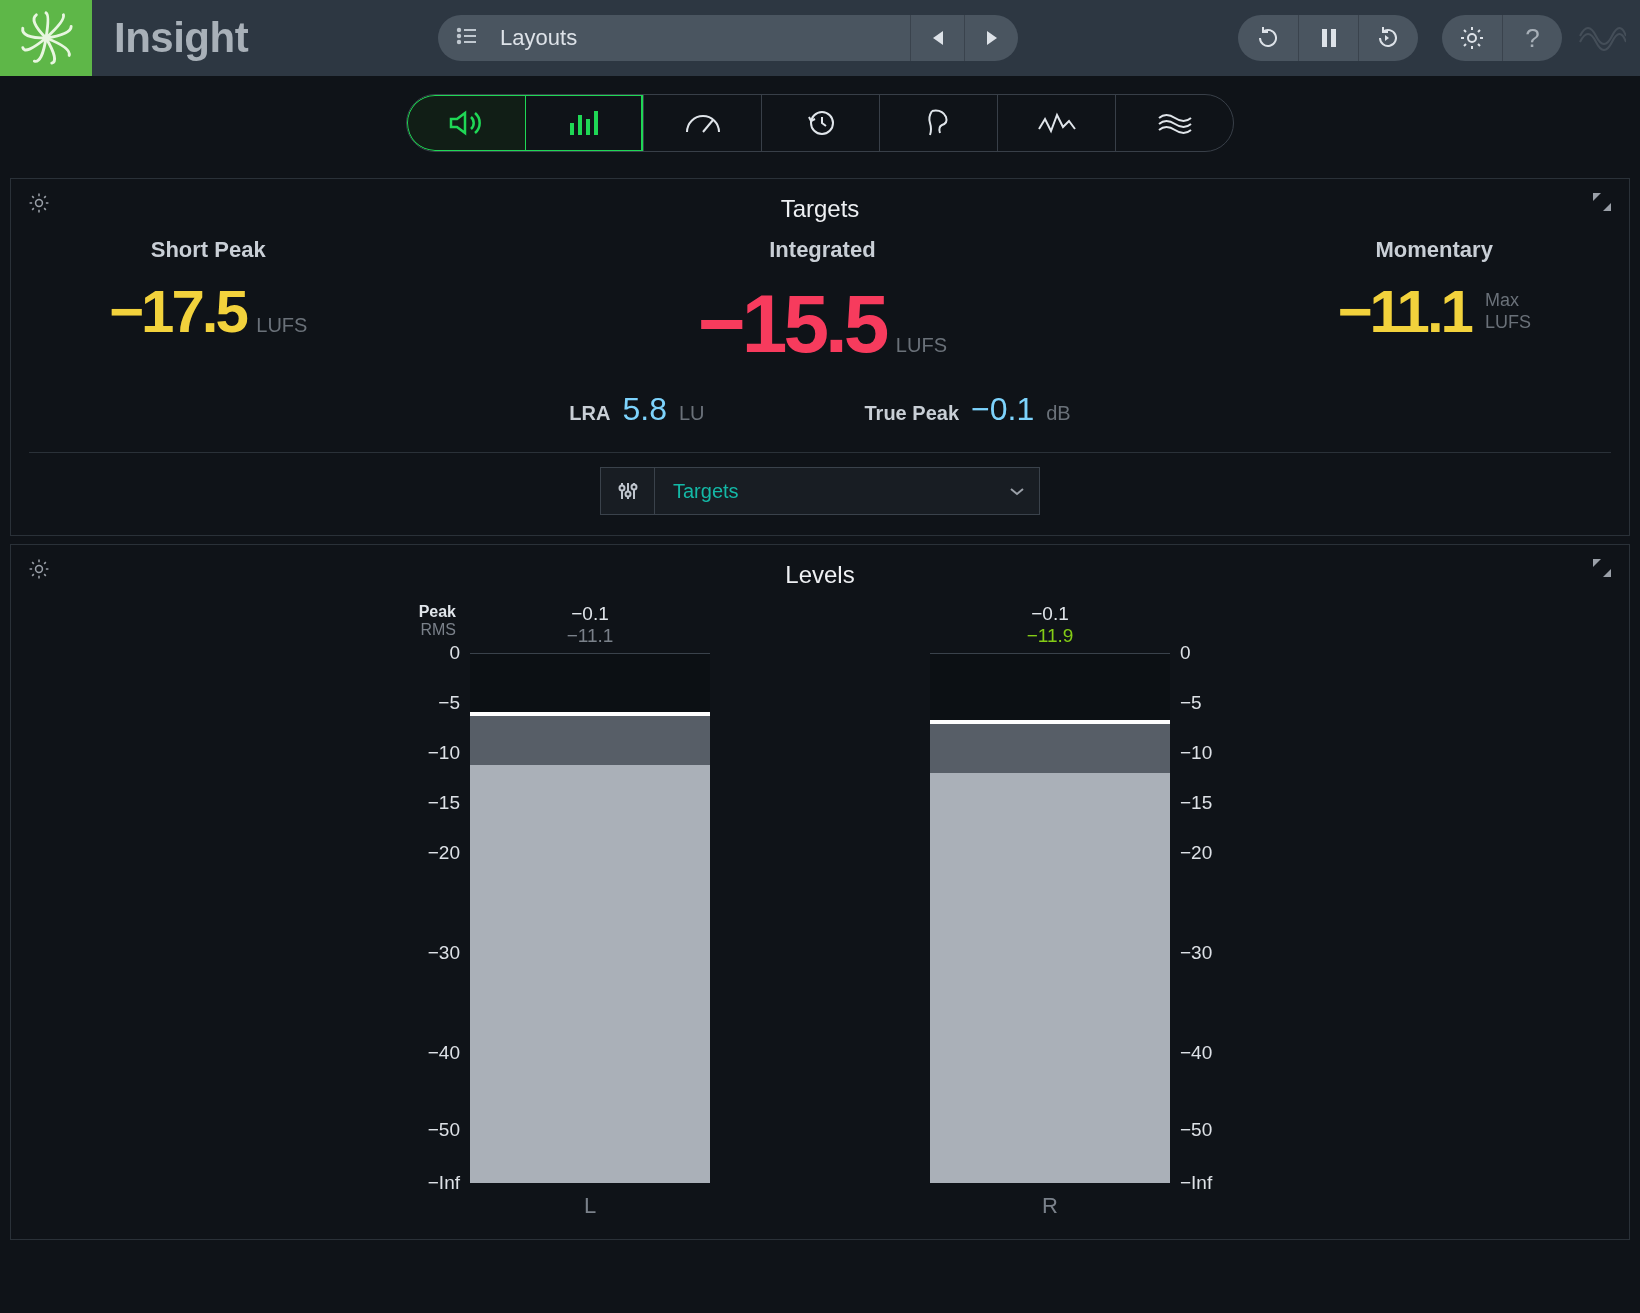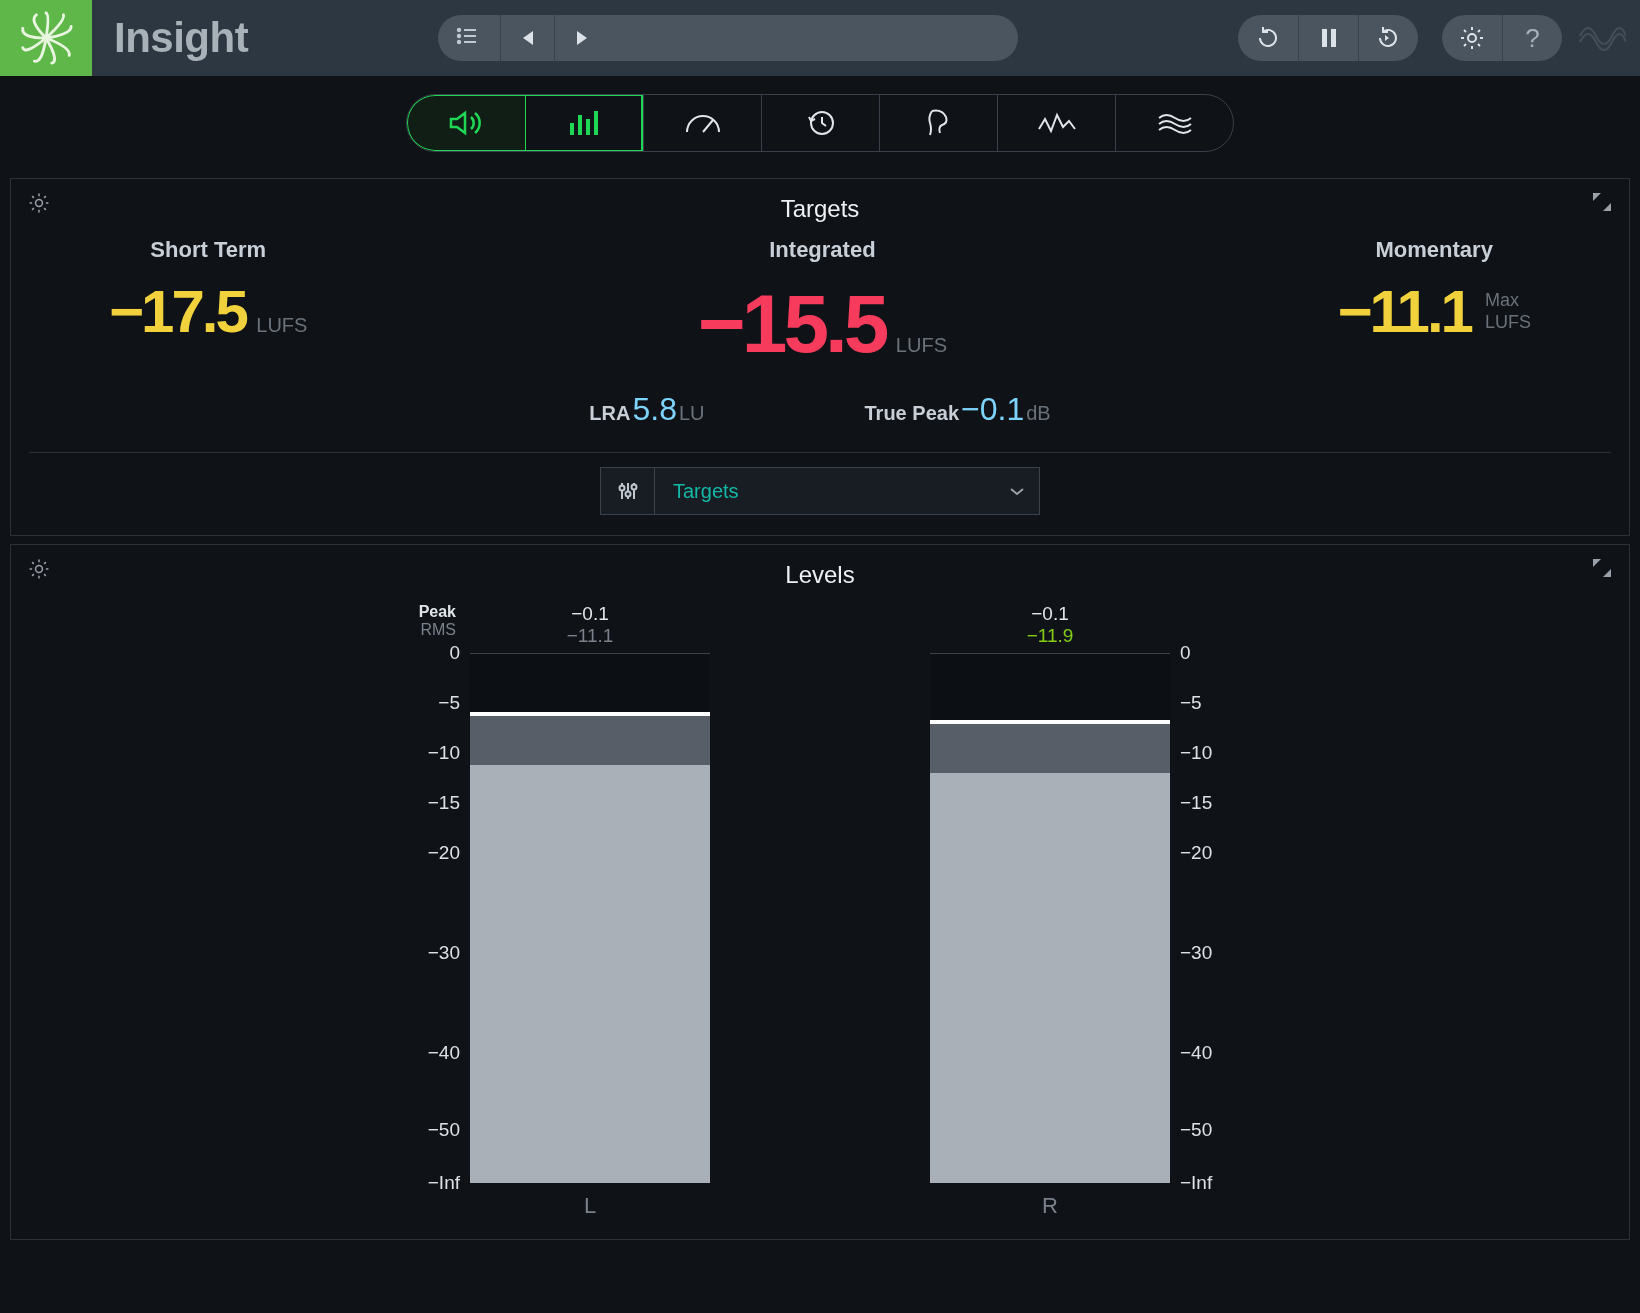--- a/index.html
+++ b/index.html
@@ -171,21 +171,21 @@
   .mom-wrap { display: flex; align-items: center; gap: 14px; justify-content:center;}
   .mom-side { font-size: 18px; color: #6a7179; line-height:1.2; text-align:left;}
 
   .loud-row2 {
     display: flex;
     justify-content: center;
     gap: 160px;
     padding: 20px 0 10px;
     align-items: baseline;
   }
-  .row2-item { display: flex; align-items: baseline; gap: 2px; }
+  .row2-item { display: flex; align-items: baseline; gap: 12px; }
   .row2-label { font-size: 20px; font-weight: 600; color: #c9cfd6; }
   .row2-value { font-size: 32px; color: #7dd3fc; font-weight: 400;}
   .row2-unit { font-size: 20px; color: #6a7179; }
 
   .divider { border: none; border-top: 1px solid #2a3138; margin: 14px 0; }
 
   .targets-select {
     display: flex;
     margin: 0 auto;
     width: 440px;
@@ -276,20 +276,21 @@
     <span class="layouts-icon">
       <svg width="22" height="18" viewBox="0 0 22 18" fill="none" stroke="currentColor" stroke-width="2">
           <circle cx="3" cy="3" r="1.2" fill="currentColor"></circle>
           <line x1="8" y1="3" x2="20" y2="3"></line>
           <circle cx="3" cy="9" r="1.2" fill="currentColor"></circle>
           <line x1="8" y1="9" x2="20" y2="9"></line>
           <circle cx="3" cy="15" r="1.2" fill="currentColor"></circle>
           <line x1="8" y1="15" x2="20" y2="15"></line>
         </svg>
     </span>
+    <span class="layouts-label">Layouts</span>
     <div class="arrow-btn">
       <svg width="16" height="18" viewBox="0 0 16 18">
           <path d="M13 2 L3 9 L13 16 Z" fill="currentColor"></path>
         </svg>
     </div>
     <div class="arrow-btn">
       <svg width="16" height="18" viewBox="0 0 16 18">
           <path d="M3 2 L13 9 L3 16 Z" fill="currentColor"></path>
         </svg>
     </div>
@@ -400,21 +401,21 @@
   <div class="panel-expand">
     <svg width="22" height="22" viewBox="0 0 22 22" fill="currentColor">
         <path d="M2 2h8L2 10z"></path>
         <path d="M20 20h-8l8-8z"></path>
       </svg>
   </div>
   <div class="panel-title">Targets</div>
 
   <div class="loud-cols">
     <div class="loud-col">
-      <span class="loud-label">Short Term</span>
+      <span class="loud-label">Short Peak</span>
       <span class="loud-big col-yellow">−17.5</span>
       <span class="loud-unit">LUFS</span>
     </div>
     <div class="loud-col">
       <span class="loud-label">Integrated</span>
       <span class="loud-huge col-red">−15.5</span>
       <span class="loud-unit">LUFS</span>
     </div>
     <div class="loud-col">
       <span class="loud-label">Momentary</span>

